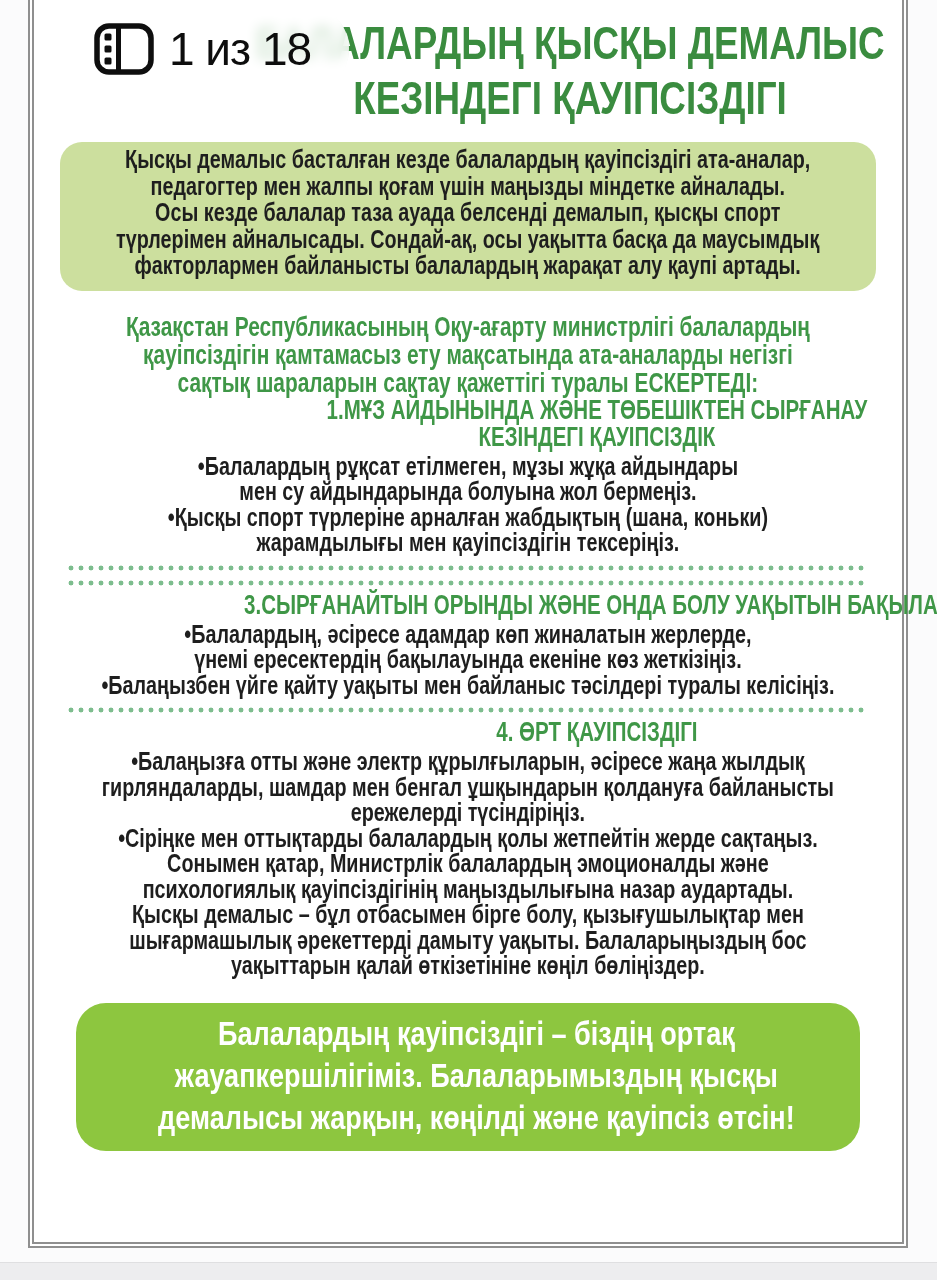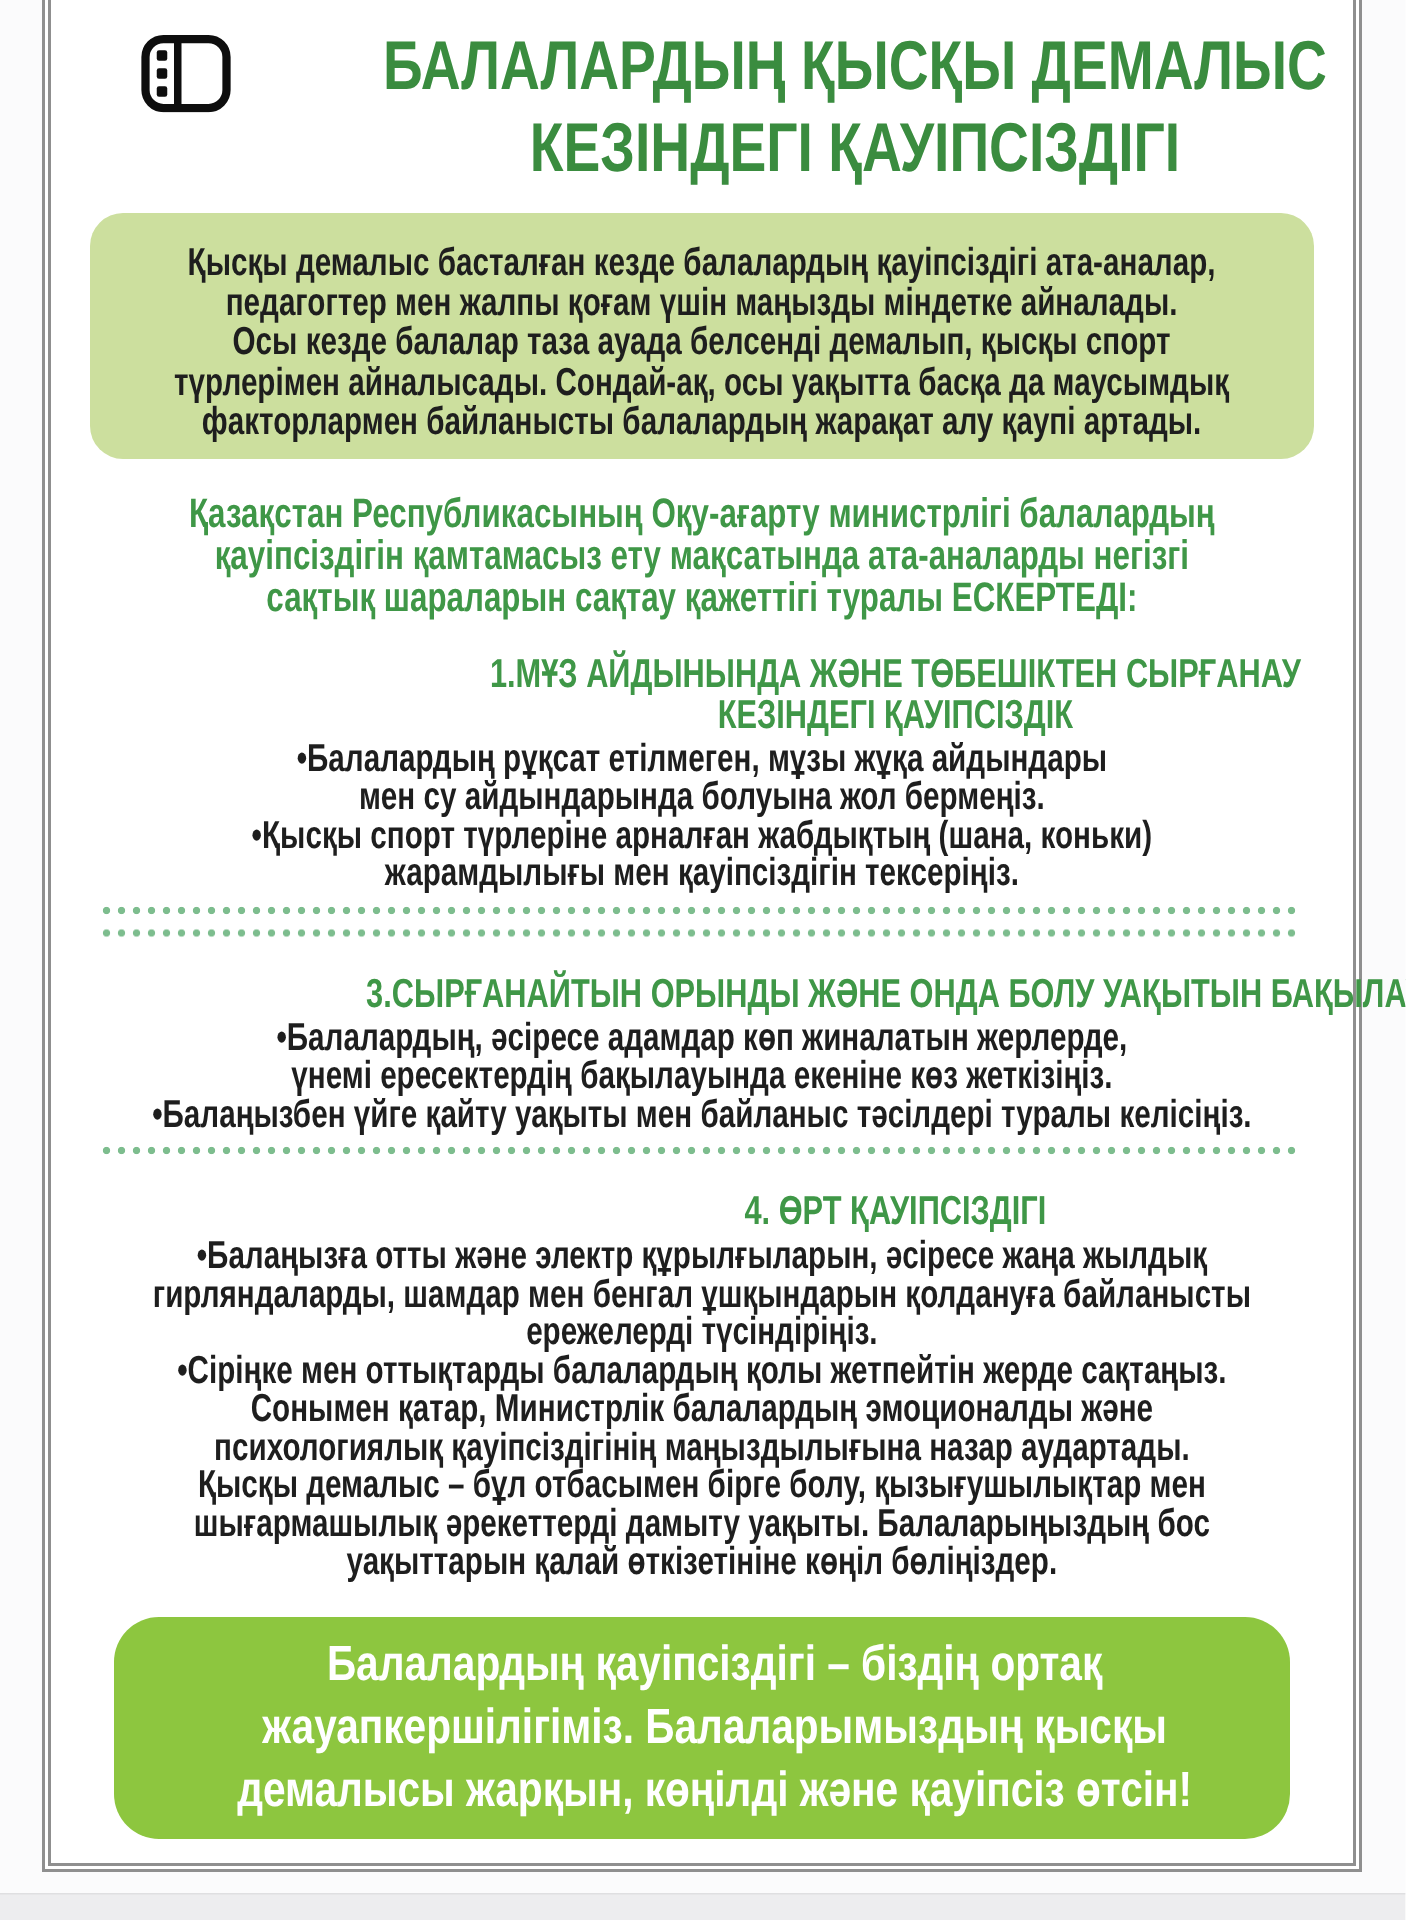--- a/index.html
+++ b/index.html
@@ -31,30 +31,30 @@
     width:125%;margin-left:-12.5%;
     transform:scaleX(0.8);transform-origin:50% 0;
   }
   .title{
     margin:0;font-size:46px;line-height:55px;font-weight:700;
     color:var(--title-green,#3a8c3f);letter-spacing:0;
   }
   .intro-box{
     margin:16px auto 0 auto;width:100%;box-sizing:border-box;
     background:var(--intro-bg,#ccdf9e);border-radius:22px;
-    padding:19px 26px 12px 26px;overflow:visible;
+    padding:4px 26px 12px 26px;overflow:visible;
   }
   .intro-text{
     font-size:26px;line-height:26.5px;font-weight:700;color:#1e1e1e;
   }
   .notice{
     margin-top:22px;font-size:27.5px;line-height:28px;font-weight:700;
     color:var(--heading-green,#3f9747);
   }
-  .section{margin-top:24px;}
+  .section{margin-top:0;}
   .sec-head{
     margin:0;font-size:27px;line-height:27px;font-weight:700;
     color:var(--heading-green,#3f9747);
   }
   .sec-body{
     margin-top:3px;font-size:26px;line-height:25.5px;font-weight:700;color:#1e1e1e;
   }
   .closing{
     font-size:26px;line-height:25.5px;font-weight:700;color:#1e1e1e;
   }
@@ -163,17 +163,18 @@
   <div class="badge">
     <span class="badge-icon">
       <svg width="60" height="52" viewBox="0 0 60 52" fill="none" xmlns="http://www.w3.org/2000/svg">
         <rect x="3" y="3" width="54" height="46" rx="12" stroke="#0e0e0e" stroke-width="5.5" fill="none"></rect>
         <line x1="24.5" y1="4" x2="24.5" y2="48" stroke="#0e0e0e" stroke-width="5"></line>
         <rect x="10.5" y="10.5" width="7" height="7" rx="1.5" fill="#0e0e0e"></rect>
         <rect x="10.5" y="22.5" width="7" height="7" rx="1.5" fill="#0e0e0e"></rect>
         <rect x="10.5" y="34.5" width="7" height="7" rx="1.5" fill="#0e0e0e"></rect>
       </svg>
     </span>
+    <span class="badge-text">1 из 18</span>
   </div>
 
   <div class="bottom-strip"></div>
 
 </div>
 
 </body></html>

